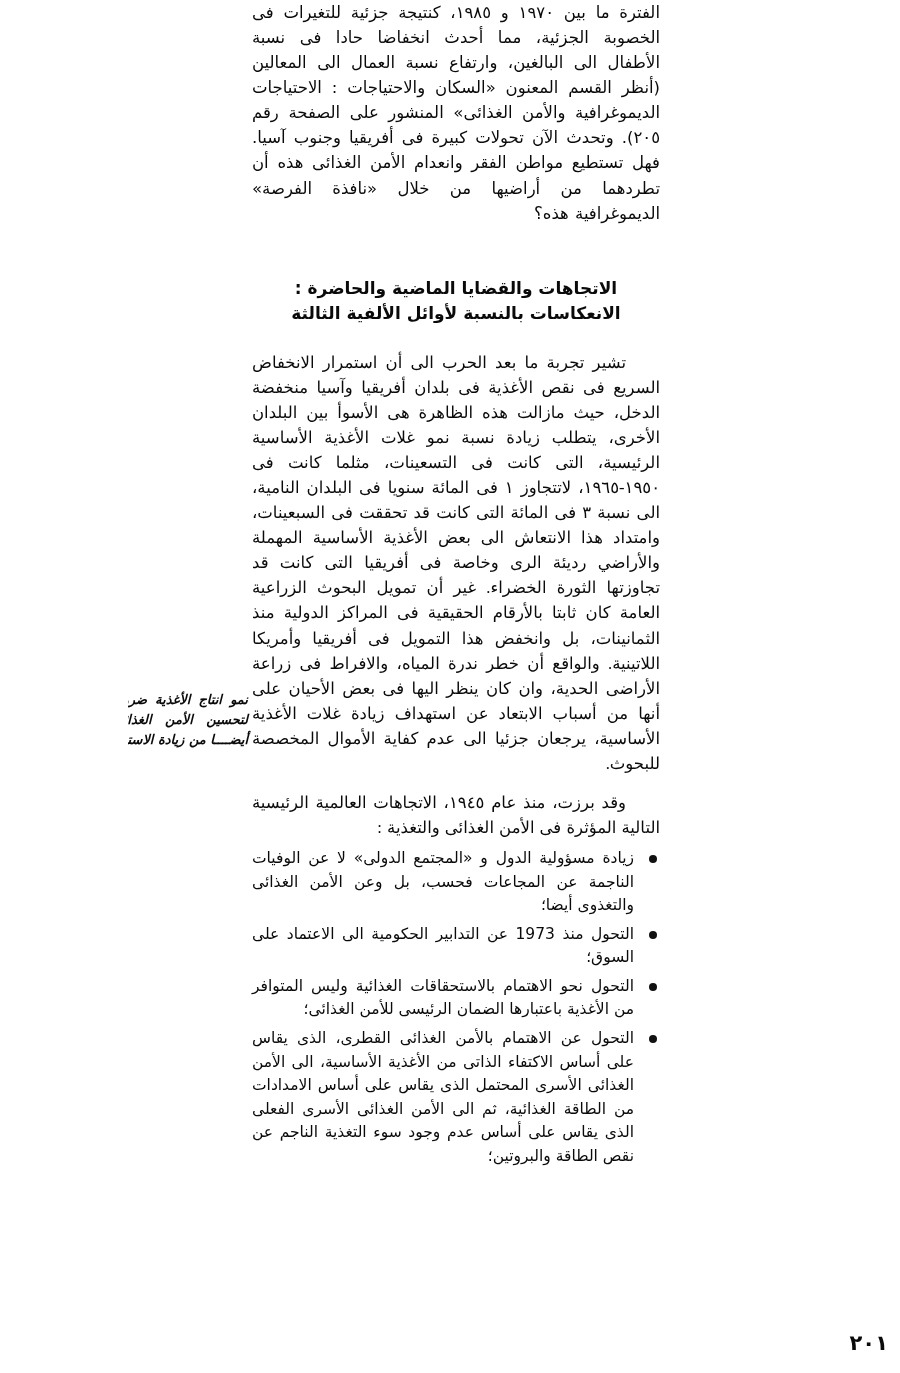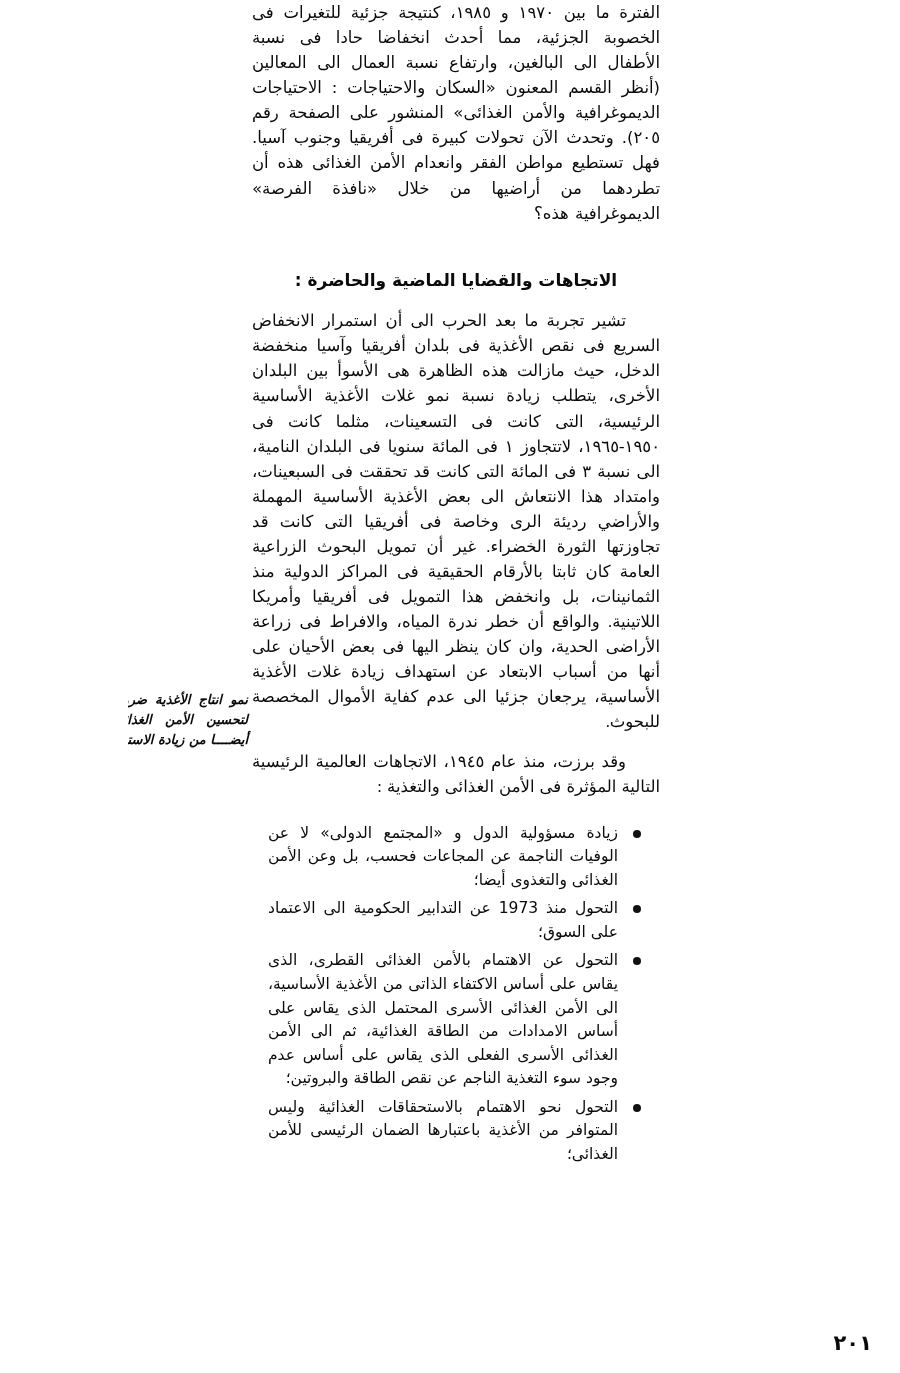--- a/index.html
+++ b/index.html
@@ -46,30 +46,30 @@
     font-family: Liberation Serif, serif;
   }
   .gap-s { height: 7px; }
   .gap-l { height: 34px; }
 
   .heading {
     font-size: 17px;
     font-weight: bold;
     line-height: 1.5;
     text-align: center;
-    margin: 8px;
+    margin: 16px;
   }
   .heading .line {
     display: block;
   }
 
   
   .bullets {
     list-style: none;
-    margin: 16px;
+    margin: 0;
     padding: 0;
   }
   .bullets li {
     position: relative;
     font-size: 15.5px;
     line-height: 1.52;
     text-align: justify;
     padding-right: 26px;
     margin-bottom: 5px;
   }
@@ -94,60 +94,61 @@
     font-weight: bold;
     font-style: italic;
     line-height: 1.55;
     text-align: justify;
     direction: rtl;
   }
 
   
   .page-number {
     position: absolute;
-    right: 28px;
+    right: 12px;
     bottom: 18px;
     font-size: 21px;
     font-weight: bold;
     letter-spacing: 1px;
   }
 </style>
 </head>
 <body>
 
 <div class="page">
 
   <div class="column">
 
     <p class="para">الفترة ما بين ١٩٧٠ و ١٩٨٥، كنتيجة جزئية للتغيرات فى الخصوبة الجزئية، مما أحدث انخفاضا حادا فى نسبة الأطفال الى البالغين، وارتفاع نسبة العمال الى المعالين (أنظر القسم المعنون «السكان والاحتياجات : الاحتياجات الديموغرافية والأمن الغذائى» المنشور على الصفحة رقم ٢٠٥). وتحدث الآن تحولات كبيرة فى أفريقيا وجنوب آسيا. فهل تستطيع مواطن الفقر وانعدام الأمن الغذائى هذه أن تطردهما من أراضيها من خلال «نافذة الفرصة» الديموغرافية هذه؟</p>
 
     <div class="gap-l"></div>
 
     <div class="heading">
       <span class="line">الاتجاهات والقضايا الماضية والحاضرة :</span>
+      <span class="line">الانعكاسات بالنسبة لأوائل الألفية الثالثة</span>
     </div>
 
     <div class="gap-s"></div>
 
     <p class="para indent">تشير تجربة ما بعد الحرب الى أن استمرار الانخفاض السريع فى نقص الأغذية فى بلدان أفريقيا وآسيا منخفضة الدخل، حيث مازالت هذه الظاهرة هى الأسوأ بين البلدان الأخرى، يتطلب زيادة نسبة نمو غلات الأغذية الأساسية الرئيسية، التى كانت فى التسعينات، مثلما كانت فى ١٩٥٠-١٩٦٥، لاتتجاوز ١ فى المائة سنويا فى البلدان النامية، الى نسبة ٣ فى المائة التى كانت قد تحققت فى السبعينات، وامتداد هذا الانتعاش الى بعض الأغذية الأساسية المهملة والأراضي رديئة الرى وخاصة فى أفريقيا التى كانت قد تجاوزتها الثورة الخضراء. غير أن تمويل البحوث الزراعية العامة كان ثابتا بالأرقام الحقيقية فى المراكز الدولية منذ الثمانينات، بل وانخفض هذا التمويل فى أفريقيا وأمريكا اللاتينية. والواقع أن خطر ندرة المياه، والافراط فى زراعة الأراضى الحدية، وان كان ينظر اليها فى بعض الأحيان على أنها من أسباب الابتعاد عن استهداف زيادة غلات الأغذية الأساسية، يرجعان جزئيا الى عدم كفاية الأموال المخصصة للبحوث.</p>
 
     <div class="gap-s"></div>
 
 
     <div class="gap-s"></div>
 
     <p class="para indent">وقد برزت، منذ عام ١٩٤٥، الاتجاهات العالمية الرئيسية التالية المؤثرة فى الأمن الغذائى والتغذية :</p>
 
     <div class="gap-s"></div>
 
     <ul class="bullets">
       <li>زيادة مسؤولية الدول و «المجتمع الدولى» لا عن الوفيات الناجمة عن المجاعات فحسب، بل وعن الأمن الغذائى والتغذوى أيضا؛</li>
       <li>التحول منذ 1973 عن التدابير الحكومية الى الاعتماد على السوق؛</li>
+      <li>التحول نحو الاهتمام بالاستحقاقات الغذائية وليس المتوافر من الأغذية باعتبارها الضمان الرئيسى للأمن الغذائى؛</li>
       <li>التحول عن الاهتمام بالأمن الغذائى القطرى، الذى يقاس على أساس الاكتفاء الذاتى من الأغذية الأساسية، الى الأمن الغذائى الأسرى المحتمل الذى يقاس على أساس الامدادات من الطاقة الغذائية، ثم الى الأمن الغذائى الأسرى الفعلى الذى يقاس على أساس عدم وجود سوء التغذية الناجم عن نقص الطاقة والبروتين؛</li>
-      <li>التحول نحو الاهتمام بالاستحقاقات الغذائية وليس المتوافر من الأغذية باعتبارها الضمان الرئيسى للأمن الغذائى؛</li>
     </ul>
 
   </div>
 
   <div class="margin-note">نمو انتاج الأغذية ضرورى لكنه لايكفى لتحسين الأمن الغذائى، ولذلك لابد أيضــــا من زيادة الاستحقاقات الغذائية.</div>
 
   <div class="page-number">٢٠١</div>
 
 </div>
 

